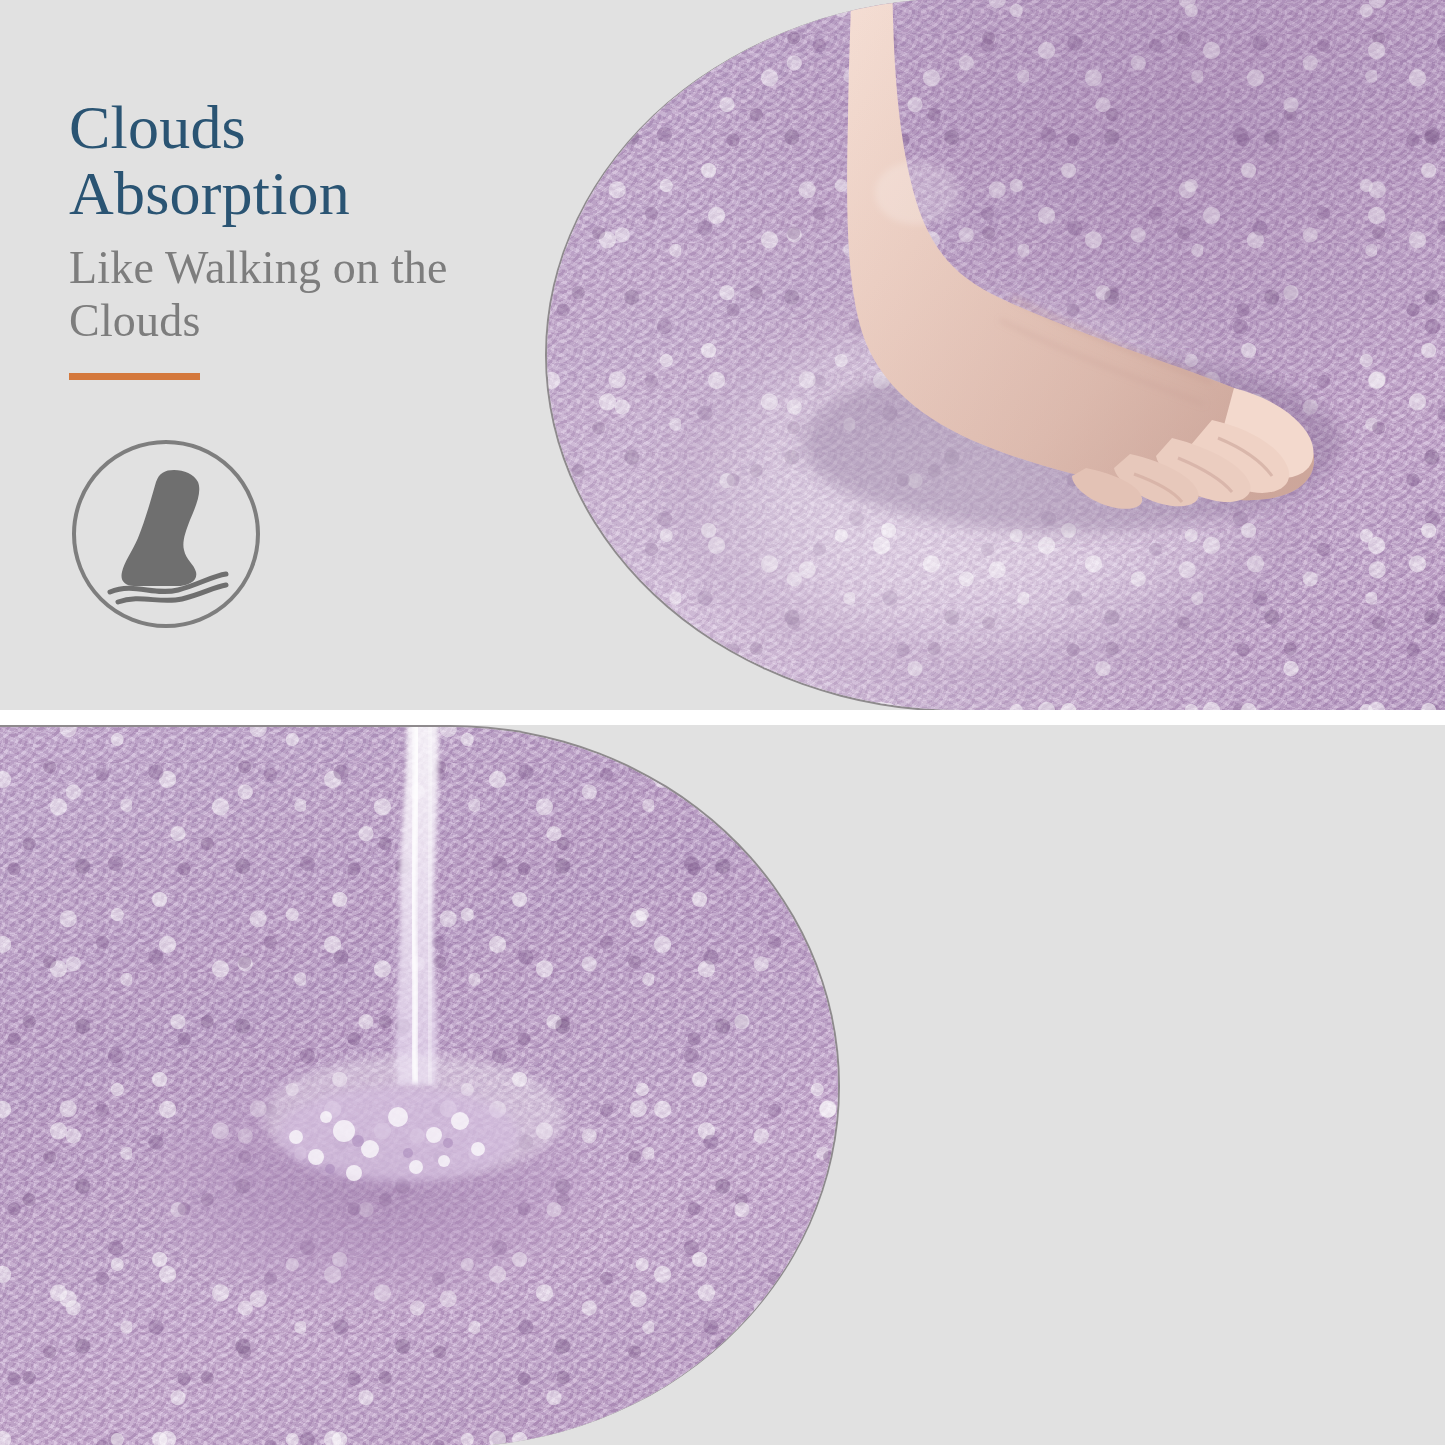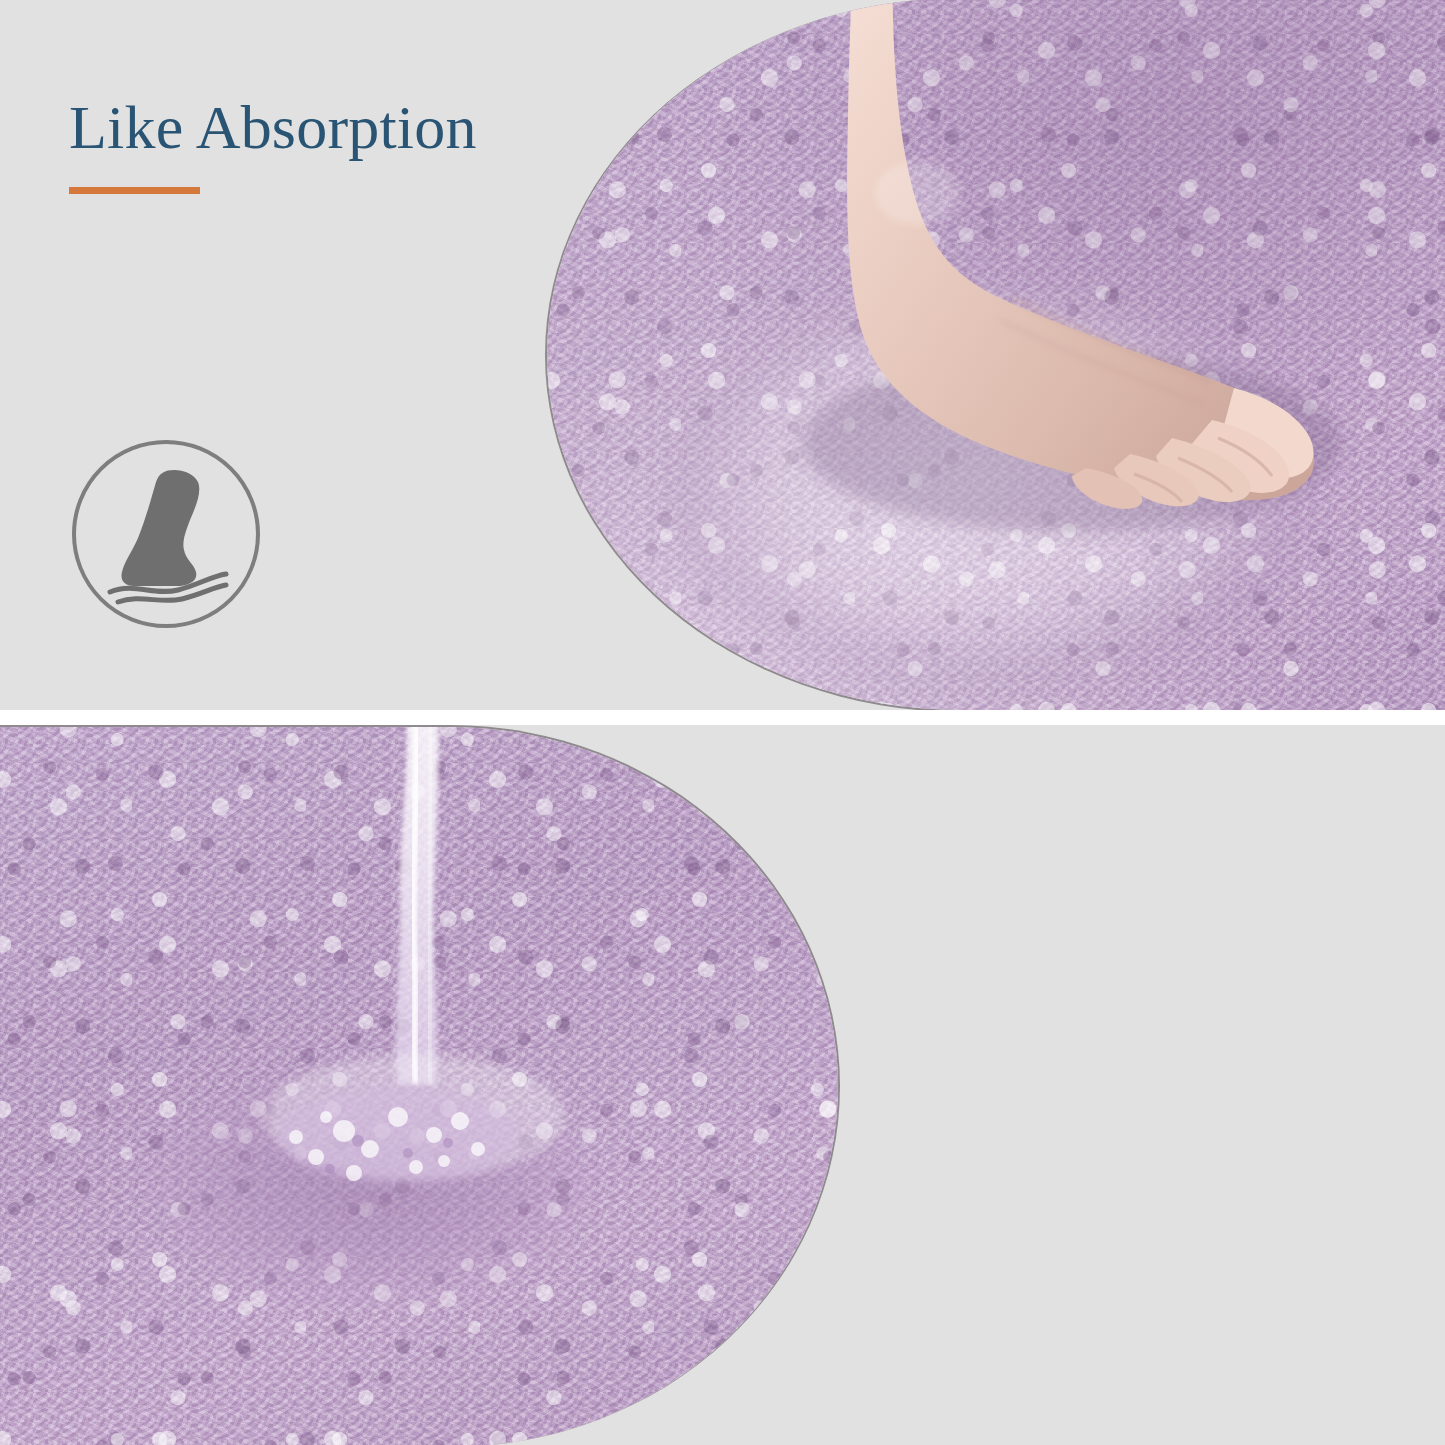--- a/index.html
+++ b/index.html
@@ -256,21 +256,22 @@
         <path d="M 388 486 C 424 494, 452 510, 456 524 C 460 536, 442 542, 420 536 C 396 530, 374 512, 372 500 Z" fill="#e7c8bb"></path>
         <path d="M 344 500 C 374 506, 398 518, 400 530 C 402 540, 386 544, 366 538 C 346 532, 330 518, 330 508 Z" fill="#e3c2b5"></path>
 
         <path d="M 476 470 C 500 480, 520 494, 530 508" stroke="rgba(186,142,132,.40)" stroke-width="3" fill="none"></path>
         <path d="M 436 490 C 460 500, 480 512, 490 524" stroke="rgba(186,142,132,.36)" stroke-width="3" fill="none"></path>
         <path d="M 392 506 C 414 514, 432 524, 440 534" stroke="rgba(186,142,132,.32)" stroke-width="3" fill="none"></path>
       </svg>
     </div>
 
     <div class="textblock tb-top">
-      <h2 class="headline">Like Absorption</h2>
+      <h2 class="headline">Clouds Absorption</h2>
+      <p class="subline">Like Walking on the Clouds</p>
       <div class="accent-bar"></div>
     </div>
 
     <div class="icon-circle ic-top">
       <svg width="180" height="180" viewBox="0 0 180 180">
         <path d="M 98 26
                  C 108 26, 118 30, 122 38
                  C 126 48, 120 62, 114 76
                  C 109 89, 106 98, 108 106
                  C 110 116, 118 120, 120 128

